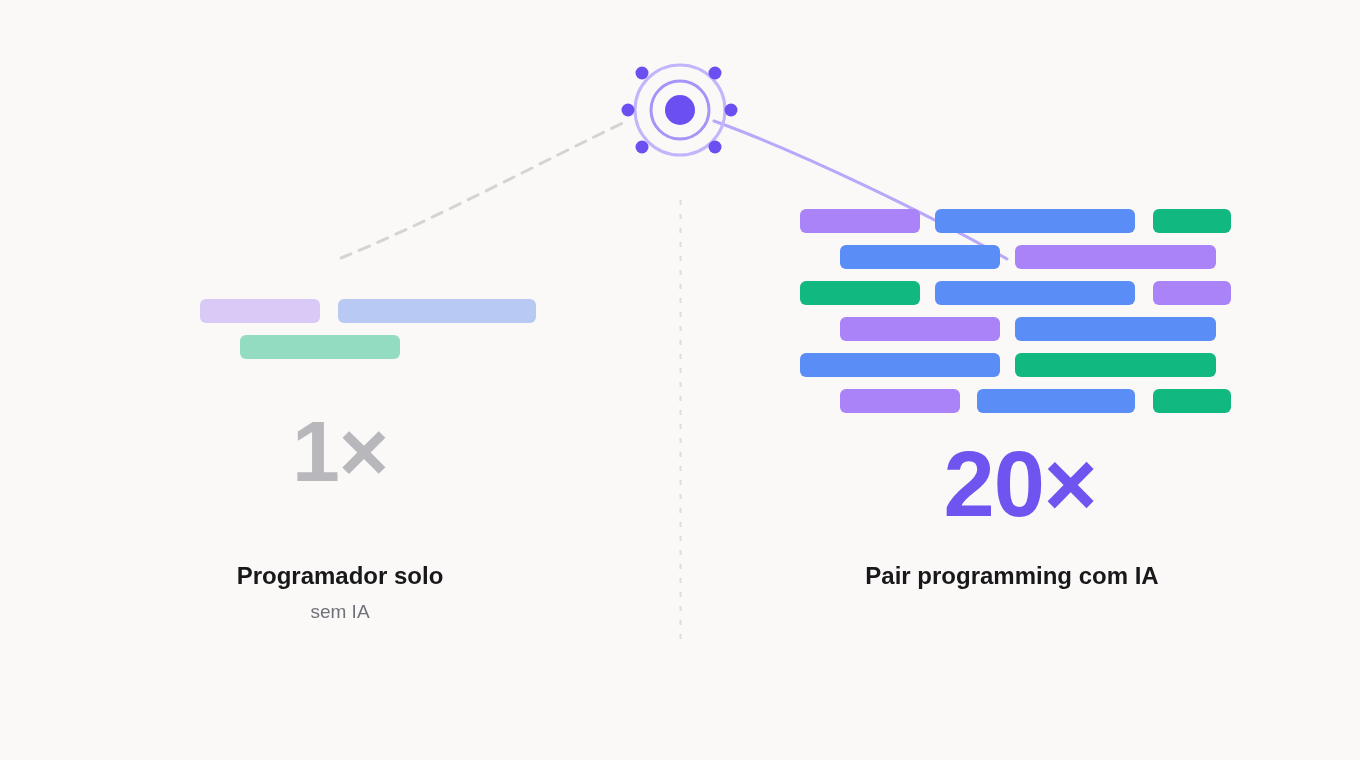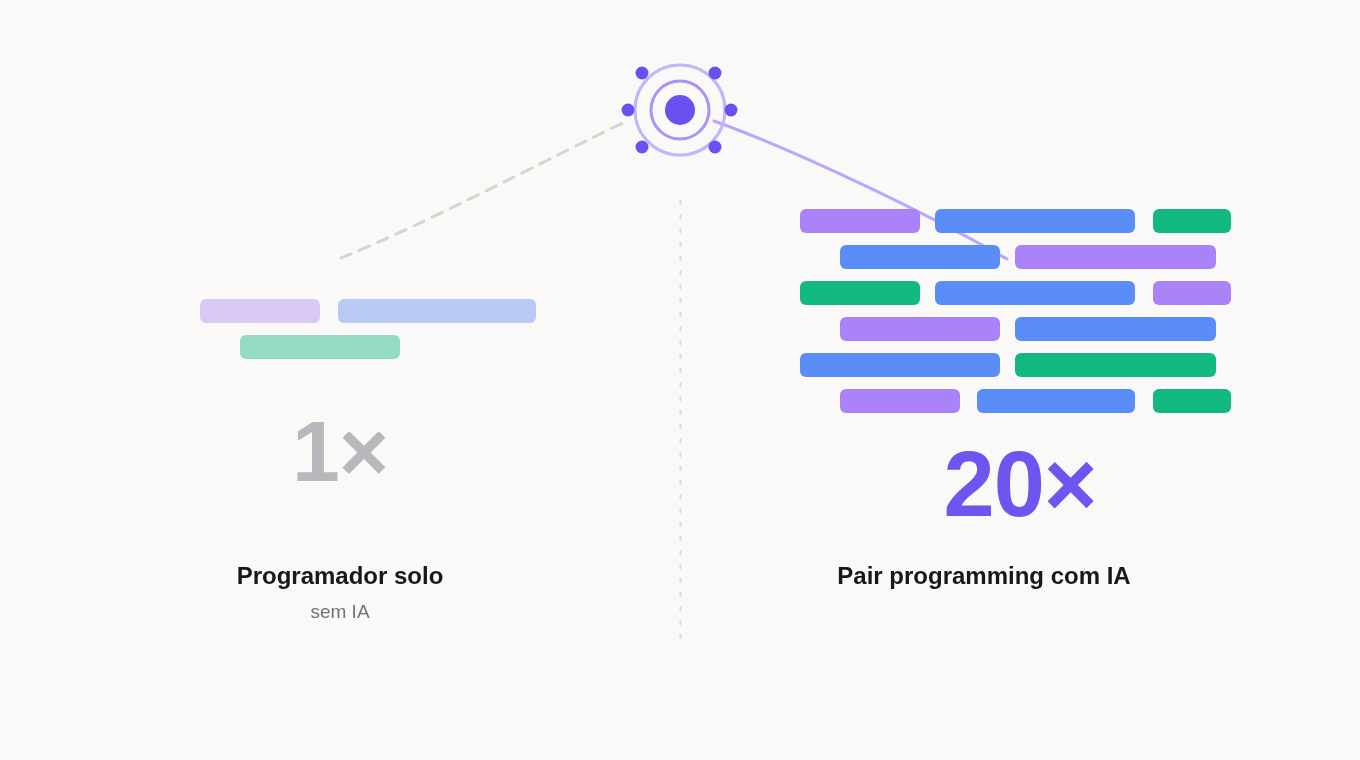--- a/index.html
+++ b/index.html
@@ -76,21 +76,21 @@
     margin-top: 36px;
   }
 
   
   .caption {
     position: absolute;
     text-align: center;
     width: 680px;
   }
   #left-caption  { left: 0px;   top: 562px; }
-  #right-caption { left: 644px; top: 562px; }
+  #right-caption { left: 672px; top: 562px; }
 
   .caption-title {
     font-size: 24px;
     font-weight: bold;
     color: #18181b;
     line-height: 1.2;
     margin: 0 0 10px 0;
   }
   .caption-sub {
     font-size: 19px;

